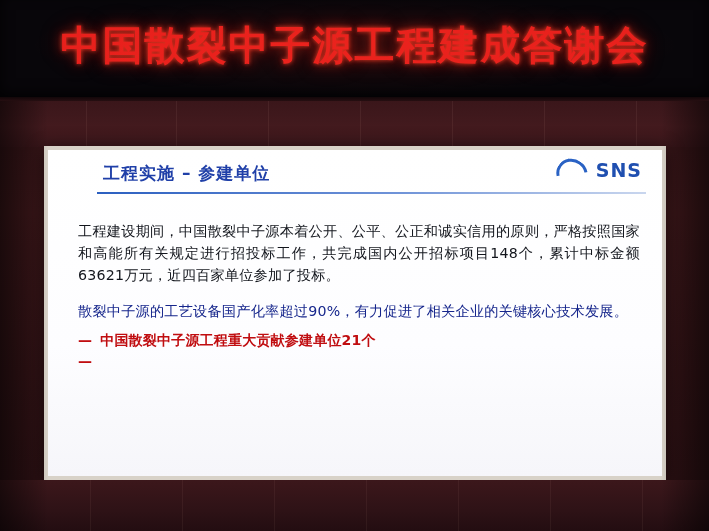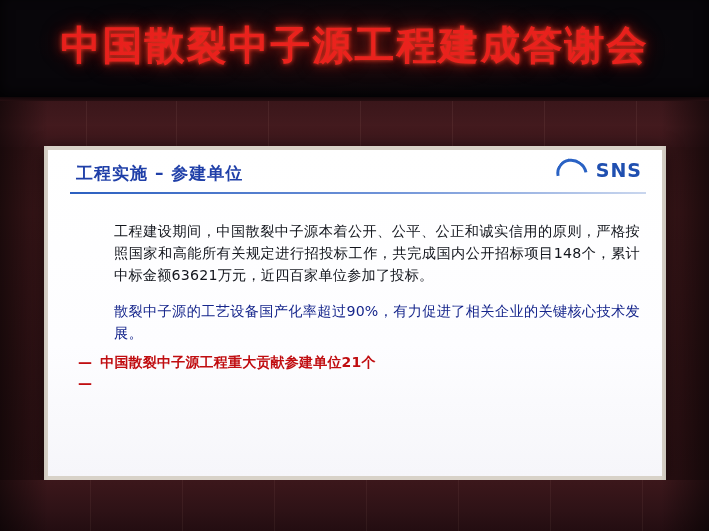--- a/index.html
+++ b/index.html
@@ -106,20 +106,21 @@
     height: 100%;
     background: linear-gradient(180deg, #ffffff 0%, #fdfdff 60%, #f6f6fa 100%);
     box-sizing: border-box;
     overflow: hidden;
   }
 
   
   .slide-header {
     position: relative;
     height: 48px;
+    margin-left: 27px;
   }
   .slide-title {
     position: absolute;
     left: 28px;
     top: 12px;
     font-family: "DejaVu Sans", "Liberation Sans", sans-serif;
     font-size: 17px;
     font-weight: bold;
     color: #1f3fa8;
     letter-spacing: 1px;
@@ -172,21 +173,20 @@
     bottom: 10px;
     font-family: "DejaVu Sans", "Liberation Sans", sans-serif;
     color: #12151c;
   }
   .para {
     font-size: 14.2px;
     line-height: 1.55;
     margin-bottom: 8px;
     text-align: justify;
     letter-spacing: 0.2px;
-    margin-left: 36px;
   }
   .para.blue {
     color: #16268c;
     font-weight: normal;
   }
   .bullets {
     margin-top: 2px;
   }
   .bullet {
     font-size: 14px;

